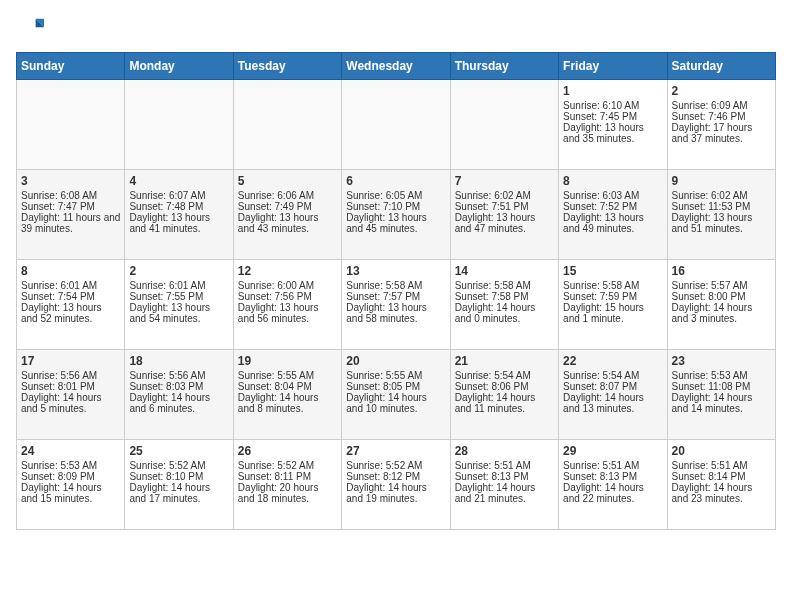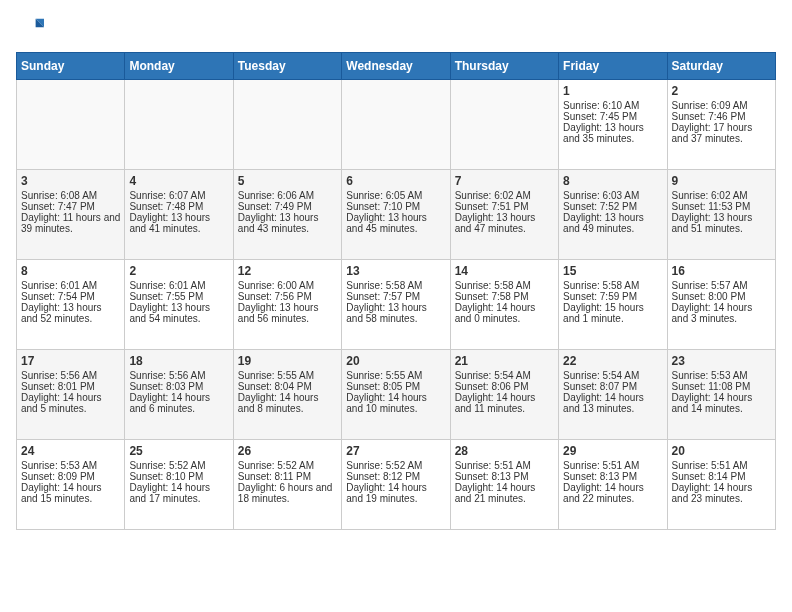--- a/index.html
+++ b/index.html
@@ -224,21 +224,21 @@
         <span>Sunrise: 5:53 AM</span><br>
         <span>Sunset: 8:09 PM</span><br>
         <span>Daylight: 14 hours and 15 minutes.</span></td>
         <td><span class="day-num">25</span>
         <span>Sunrise: 5:52 AM</span><br>
         <span>Sunset: 8:10 PM</span><br>
         <span>Daylight: 14 hours and 17 minutes.</span></td>
         <td><span class="day-num">26</span>
         <span>Sunrise: 5:52 AM</span><br>
         <span>Sunset: 8:11 PM</span><br>
-        <span>Daylight: 6 hours and 18 minutes.</span></td>
+        <span>Daylight: 20 hours and 18 minutes.</span></td>
         <td><span class="day-num">27</span>
         <span>Sunrise: 5:52 AM</span><br>
         <span>Sunset: 8:12 PM</span><br>
         <span>Daylight: 14 hours and 19 minutes.</span></td>
         <td><span class="day-num">28</span>
         <span>Sunrise: 5:51 AM</span><br>
         <span>Sunset: 8:13 PM</span><br>
         <span>Daylight: 14 hours and 21 minutes.</span></td>
         <td><span class="day-num">29</span>
         <span>Sunrise: 5:51 AM</span><br>

